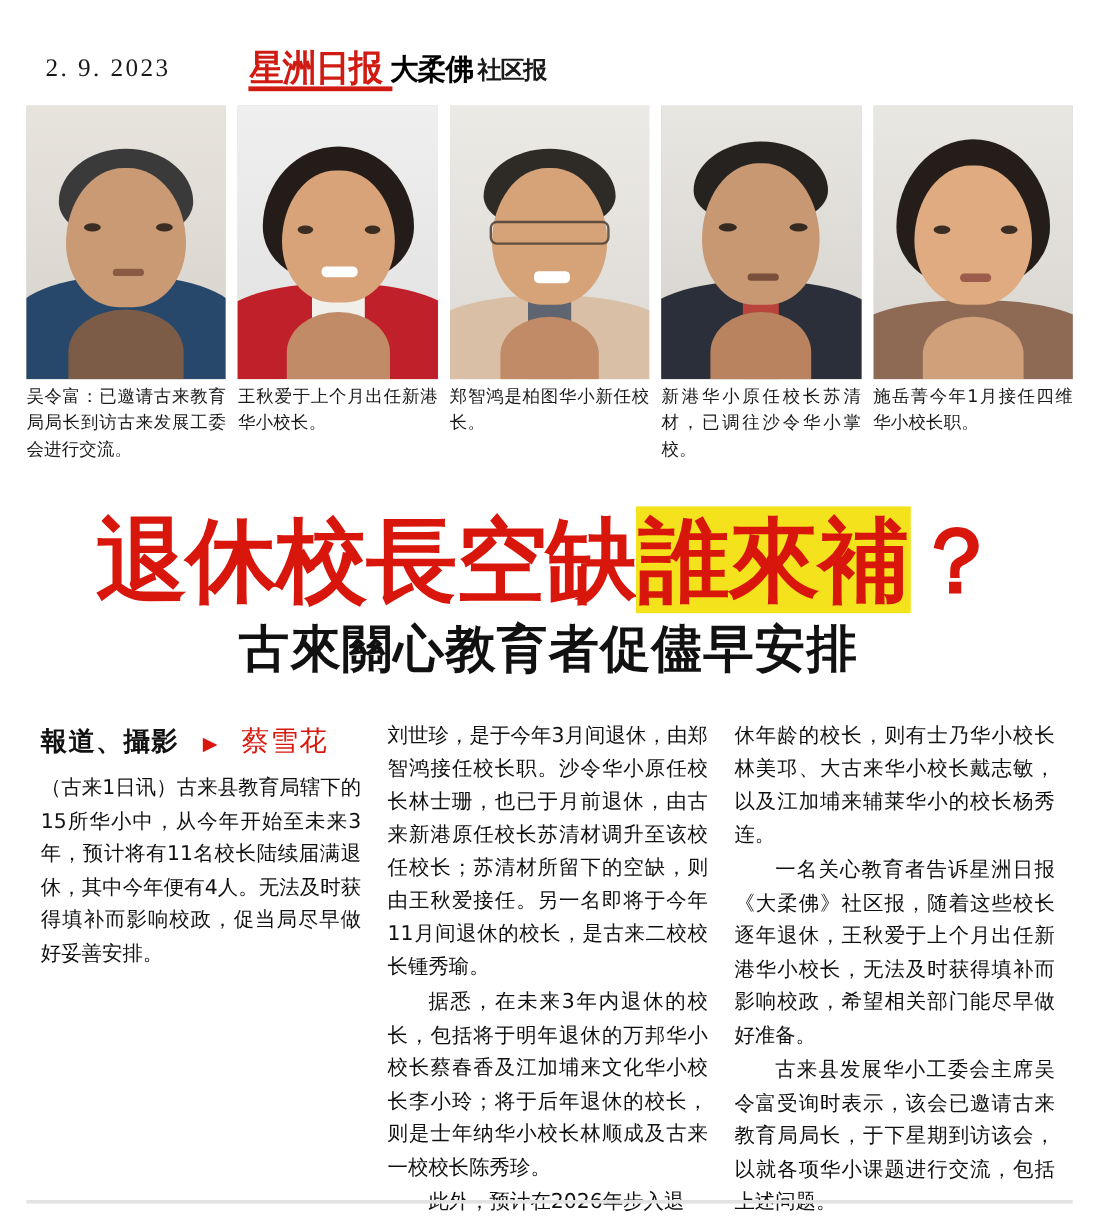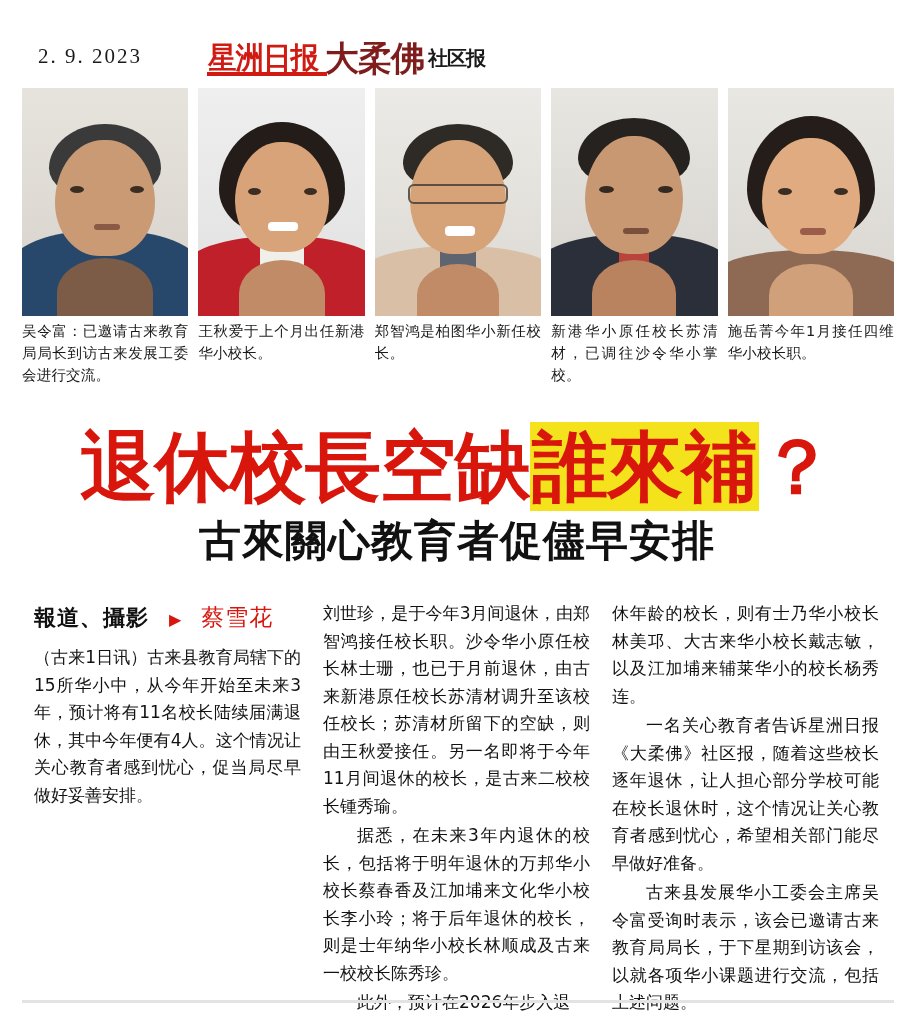--- a/index.html
+++ b/index.html
@@ -54,23 +54,23 @@
     font-weight: bold;
     letter-spacing: -1px;
     line-height: 34px;
     transform: scaleX(0.95);
   }
   .logo-sub-box {
     display: inline-block;
     position: relative;
     margin-left: 2px;
     padding: 0 2px;
-    color: #7f1d1d;
-    font-family: "DejaVu Sans", sans-serif;
-    font-size: 34px;
+    color: #000000;
+    font-family: "DejaVu Sans", sans-serif;
+    font-size: 24px;
     font-weight: bold;
     line-height: 36px;
     letter-spacing: -1px;
   }
   .logo-tail {
     display: inline-block;
     margin-left: 2px;
     color: #1a1a1a;
     font-family: "DejaVu Sans", sans-serif;
     font-size: 20px;
@@ -342,29 +342,29 @@
   </div>
 
   <div class="byline">
     <span class="byline-label">報道、攝影</span>
     <span class="byline-arrow">▶</span>
     <span class="byline-name">蔡雪花</span>
   </div>
 
   <div class="body-cols">
     <div class="col first">
-      <p>（古来1日讯）古来县教育局辖下的15所华小中，从今年开始至未来3年，预计将有11名校长陆续届满退休，其中今年便有4人。这个情况让关心教育者感到忧心，促当局尽早做好妥善安排。</p>
+      <p>（古来1日讯）古来县教育局辖下的15所华小中，从今年开始至未来3年，预计将有11名校长陆续届满退休，其中今年便有4人。无法及时获得填补而影响校政，促当局尽早做好妥善安排。</p>
     </div>
     <div class="col">
       <p>刘世珍，是于今年3月间退休，由郑智鸿接任校长职。沙令华小原任校长林士珊，也已于月前退休，由古来新港原任校长苏清材调升至该校任校长；苏清材所留下的空缺，则由王秋爱接任。另一名即将于今年11月间退休的校长，是古来二校校长锺秀瑜。</p>
       <p class="indent">据悉，在未来3年内退休的校长，包括将于明年退休的万邦华小校长蔡春香及江加埔来文化华小校长李小玲；将于后年退休的校长，则是士年纳华小校长林顺成及古来一校校长陈秀珍。</p>
       <p class="indent">此外，预计在2026年步入退</p>
     </div>
     <div class="col">
       <p>休年龄的校长，则有士乃华小校长林美邛、大古来华小校长戴志敏，以及江加埔来辅莱华小的校长杨秀连。</p>
-      <p class="indent">一名关心教育者告诉星洲日报《大柔佛》社区报，随着这些校长逐年退休，让人担心部分学校可能在校长退休时，这个情况让关心教育者感到忧心，希望相关部门能尽早做好准备。</p>
+      <p class="indent">一名关心教育者告诉星洲日报《大柔佛》社区报，随着这些校长逐年退休，王秋爱于上个月出任新港华小校长，无法及时获得填补而影响校政，希望相关部门能尽早做好准备。</p>
       <p class="indent">古来县发展华小工委会主席吴令富受询时表示，该会已邀请古来教育局局长，于下星期到访该会，以就各项华小课题进行交流，包括上述问题。</p>
     </div>
   </div>
 
   <div class="footer-rule"></div>
 
 </div>
 
 </body></html>

